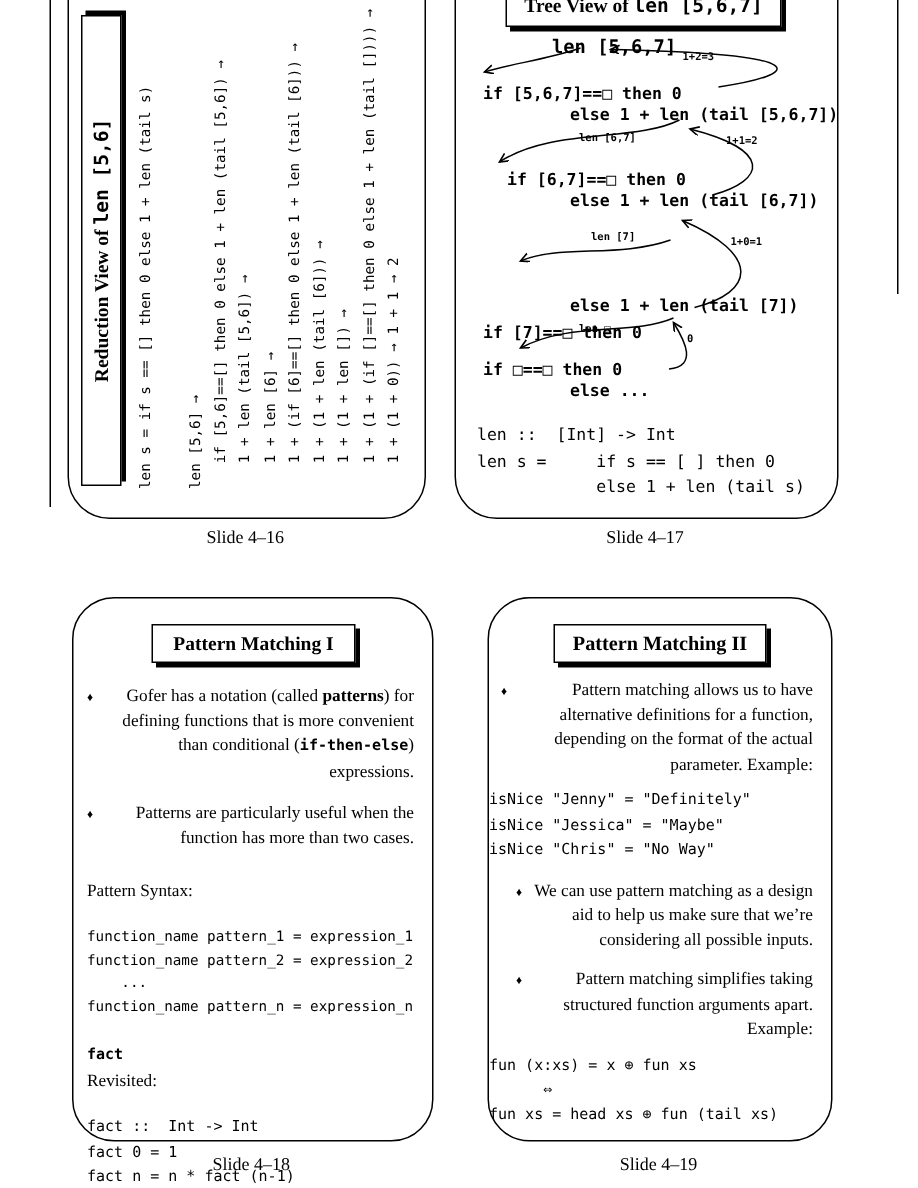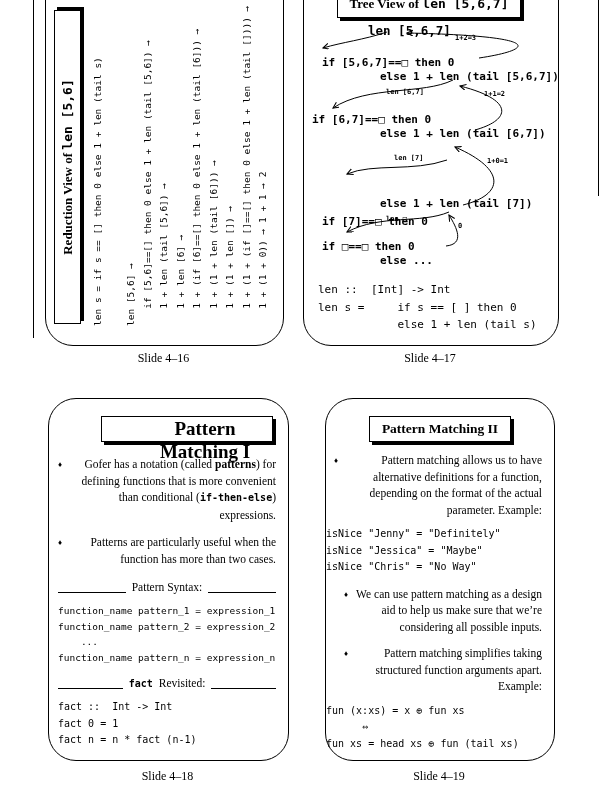--- a/index.html
+++ b/index.html
@@ -20,31 +20,31 @@
   .tbox17{left:337px;top:-9px;width:182px;height:25px;line-height:24px;font-size:13px;}
   .tree-t{position:absolute;font-family:"DejaVu Sans Mono",monospace;font-weight:bold;
           font-size:11px;white-space:pre;}
   .tree-root{font-size:12.5px;}
   .tree-lab{position:absolute;font-family:"DejaVu Sans Mono",monospace;font-weight:bold;
             font-size:7px;white-space:pre;}
   .sig{position:absolute;left:318px;top:281px;margin:0;font-weight:bold;
        font:11px/17.5px "DejaVu Sans Mono",monospace;white-space:pre;}
   svg.arrows{position:absolute;left:303px;top:0;pointer-events:none;}
   
-  .tbox18{left:101px;top:416px;width:134px;height:24px;line-height:23px;font-size:19px;padding-left:36px;}
+  .tbox18{left:101px;top:416px;width:134px;height:24px;line-height:23px;font-size:13px;}
   .tbox19{left:369px;top:416px;width:140px;height:24px;line-height:23px;font-size:13.5px;}
   .body18{position:absolute;left:58px;top:456px;width:218px;}
   .body19{position:absolute;left:334px;top:452px;width:208px;}
   .brow{display:flex;gap:7px;margin:0 0 11px 0;}
   .brow.indent{margin-left:10px;}
   .bglyph{font-size:8px;line-height:16px;flex:0 0 auto;padding-top:1px;}
   .btext{margin:0;font-size:11.5px;line-height:16.5px;text-align:right;}
   .btext .bold{font-weight:bold;}
   .btext .icode{font-family:"DejaVu Sans Mono",monospace;font-weight:bold;font-size:10px;}
-  .rule-heading{display:flex;align-items:flex-end;gap:6px;font-size:11.5px;margin:2px 0 10px 0;}
+  .rule-heading{display:flex;align-items:flex-start;gap:6px;font-size:11.5px;margin:2px 0 10px 0;flex-direction:column;}
   .rule-heading .rule{flex:1 1 auto;border-top:1.2px solid #000;height:0;}
   .rule-heading .hcode{font-family:"DejaVu Sans Mono",monospace;font-weight:bold;font-size:10px;}
   .cblock{margin:0 0 12px 0;font-weight:bold;white-space:pre;
           font:9.5px/15.5px "DejaVu Sans Mono",monospace;}
   .cblock.sz10{font-size:10px;line-height:16.5px;}
   .cblock.shift{margin-left:-8px;}
 </style>
 </head>
 <body>
 
@@ -96,21 +96,21 @@
   </svg>
 
   <div class="tree-t tree-root" style="left:368px;top:23px;">len [5,6,7]</div>
   <div class="tree-lab" style="left:455px;top:34px;">1+2=3</div>
 
   <div class="tree-t" style="left:322px;top:56px;">if [5,6,7]==□ then 0</div>
   <div class="tree-t" style="left:380px;top:70px;">else 1 + len (tail [5,6,7])</div>
   <div class="tree-lab" style="left:386px;top:88px;">len [6,7]</div>
   <div class="tree-lab" style="left:484px;top:90px;">1+1=2</div>
 
-  <div class="tree-t" style="left:312px;top:113px;">if [6,7]==□ then 0</div>
+  <div class="tree-t" style="left:338px;top:113px;">if [6,7]==□ then 0</div>
   <div class="tree-t" style="left:380px;top:127px;">else 1 + len (tail [6,7])</div>
   <div class="tree-lab" style="left:394px;top:154px;">len [7]</div>
   <div class="tree-lab" style="left:487px;top:157px;">1+0=1</div>
 
   <div class="tree-t" style="left:322px;top:183px;margin-top:32px;">if [7]==□ then 0</div>
   <div class="tree-t" style="left:380px;top:197px;">else 1 + len (tail [7])</div>
   <div class="tree-lab" style="left:386px;top:215px;">len □</div>
   <div class="tree-lab" style="left:458px;top:222px;">0</div>
 
   <div class="tree-t" style="left:322px;top:240px;">if □==□ then 0</div>

